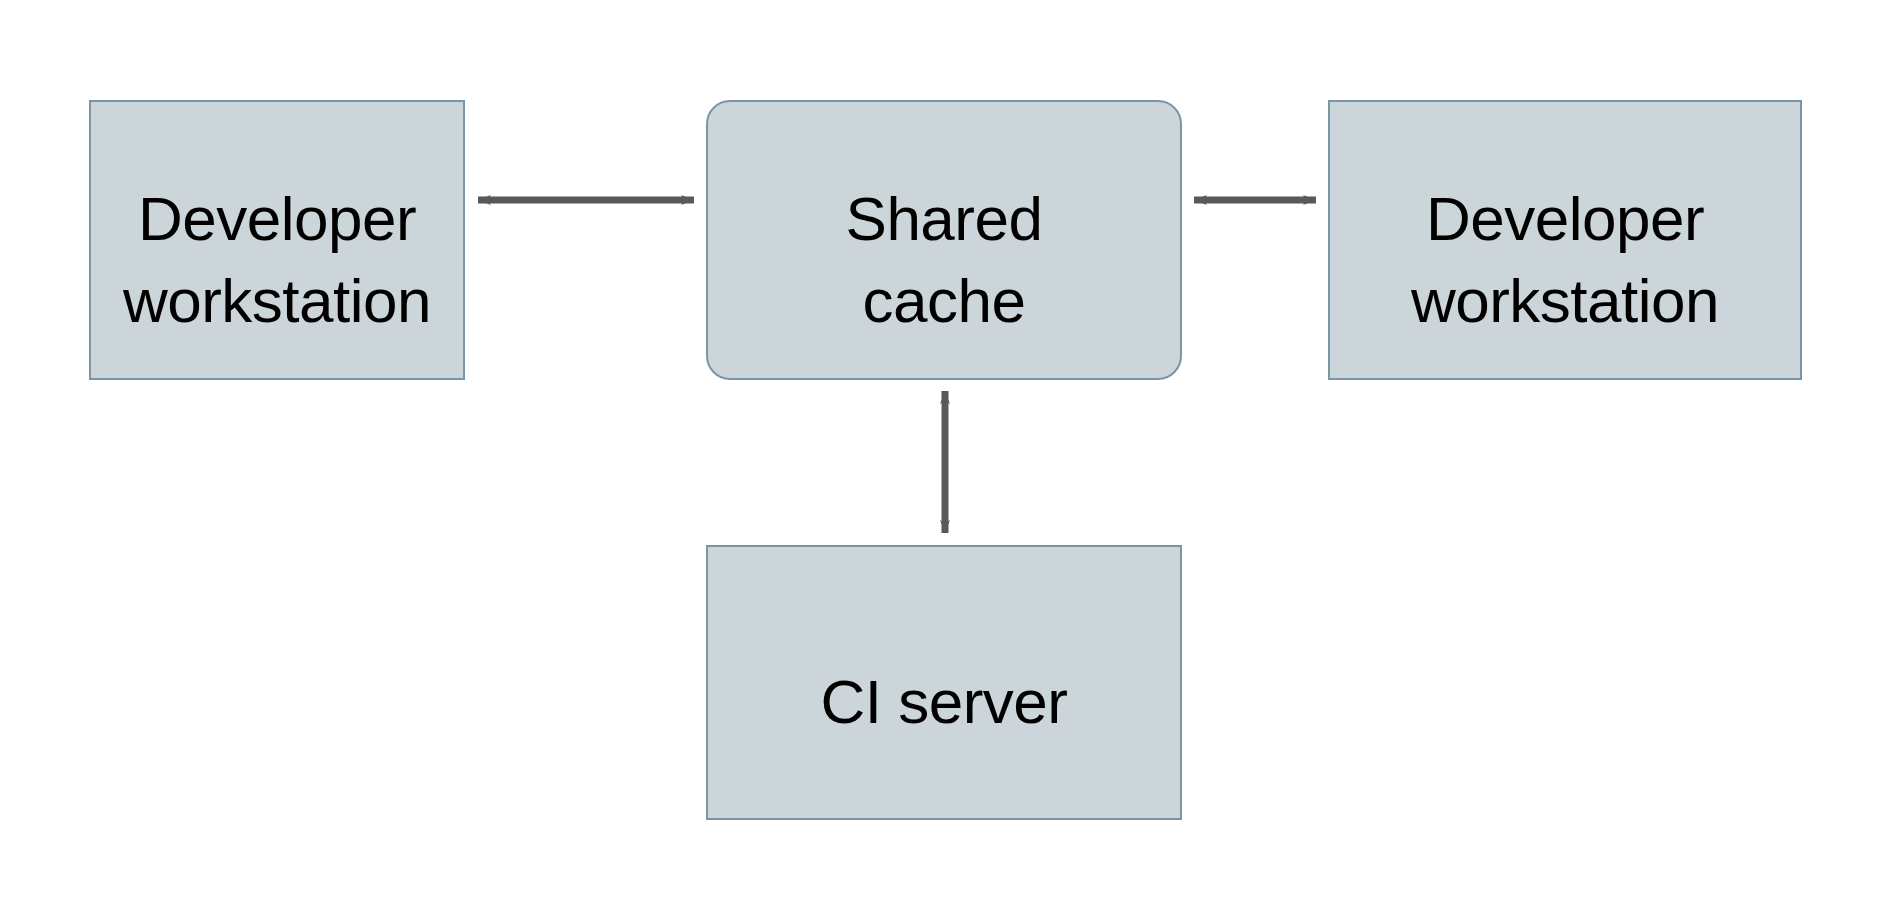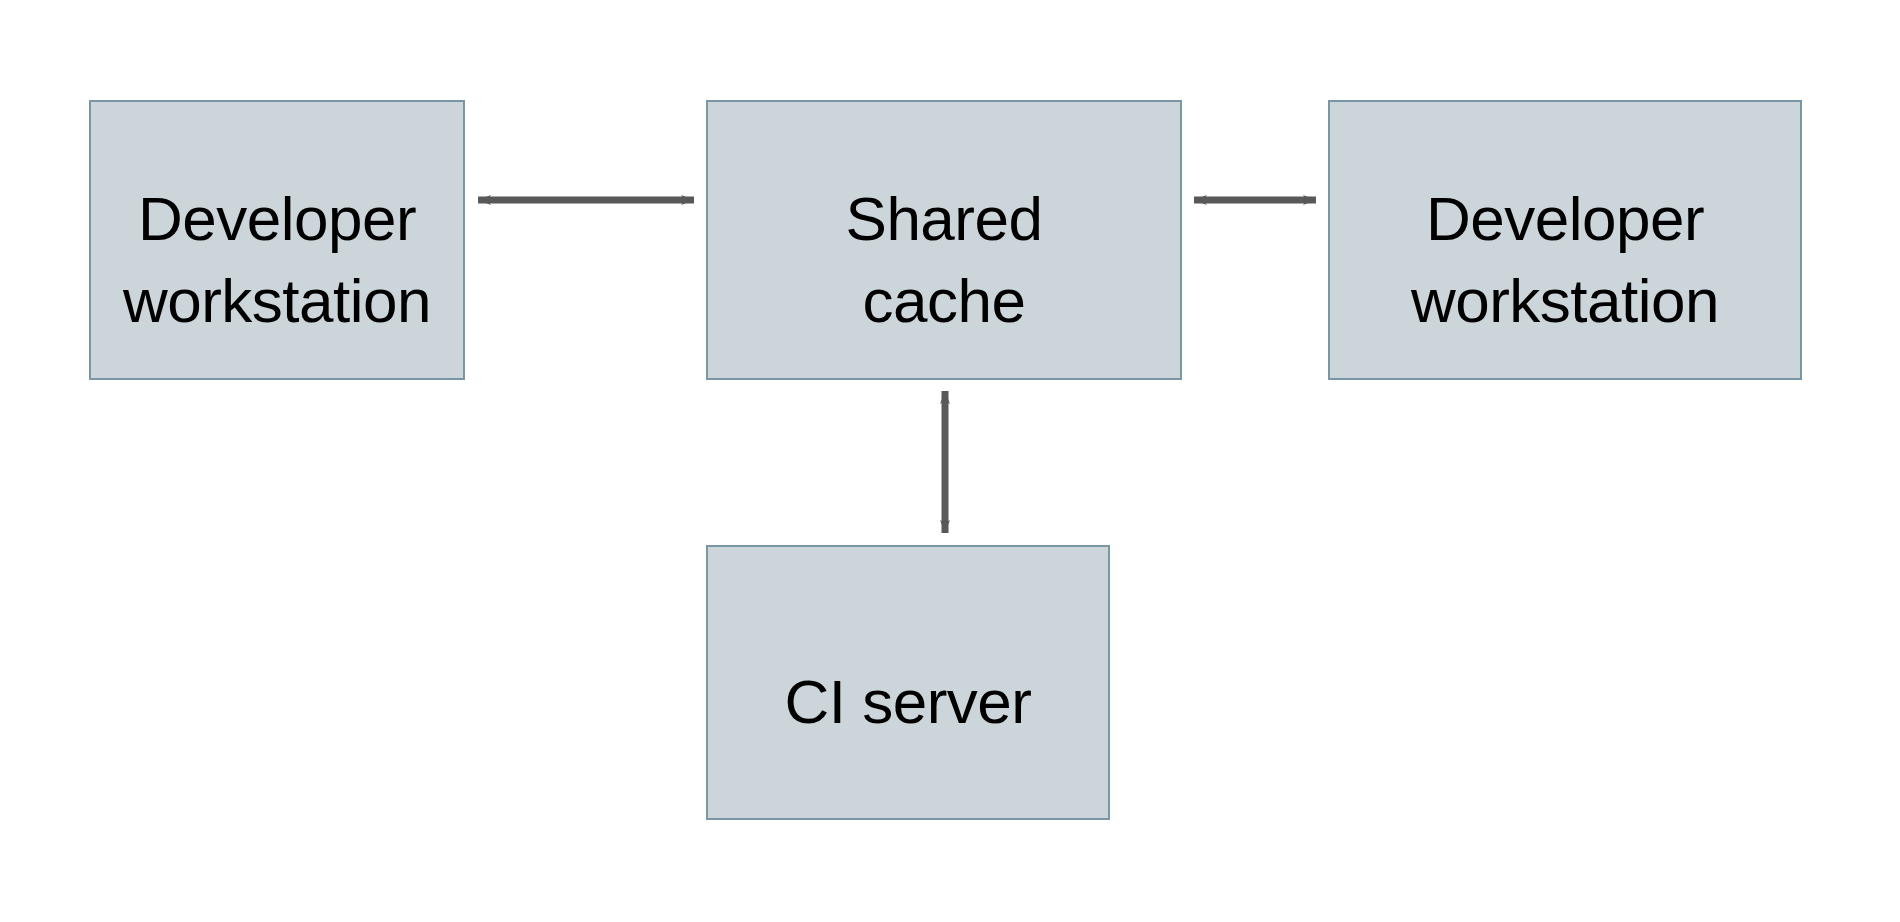--- a/index.html
+++ b/index.html
@@ -72,27 +72,27 @@
     <g>
       <line x1="945" y1="391" x2="945" y2="533" stroke="#595959" stroke-width="7" marker-start="url(#arrow-start)" marker-end="url(#arrow-end)"></line>
     </g>
   </svg>
 
   <div class="node" style="left:89px; top:100px; width:376px; height:280px;">
     <span class="node-label">Developer
 workstation</span>
   </div>
 
-  <div class="node" style="left:706px; top:100px; width:476px; height:280px;">
+  <div class="node" style="left:706px; top:100px; width:476px; height:280px;border-radius:24px;">
     <span class="node-label">Shared
 cache</span>
   </div>
 
   <div class="node" style="left:1328px; top:100px; width:474px; height:280px;">
     <span class="node-label">Developer
 workstation</span>
   </div>
 
-  <div class="node" style="left:706px; top:545px; width:404px; height:275px;">
+  <div class="node" style="left:706px; top:545px; width:476px; height:275px;">
     <span class="node-label">CI server</span>
   </div>
 
 </div>
 
 </body></html>

